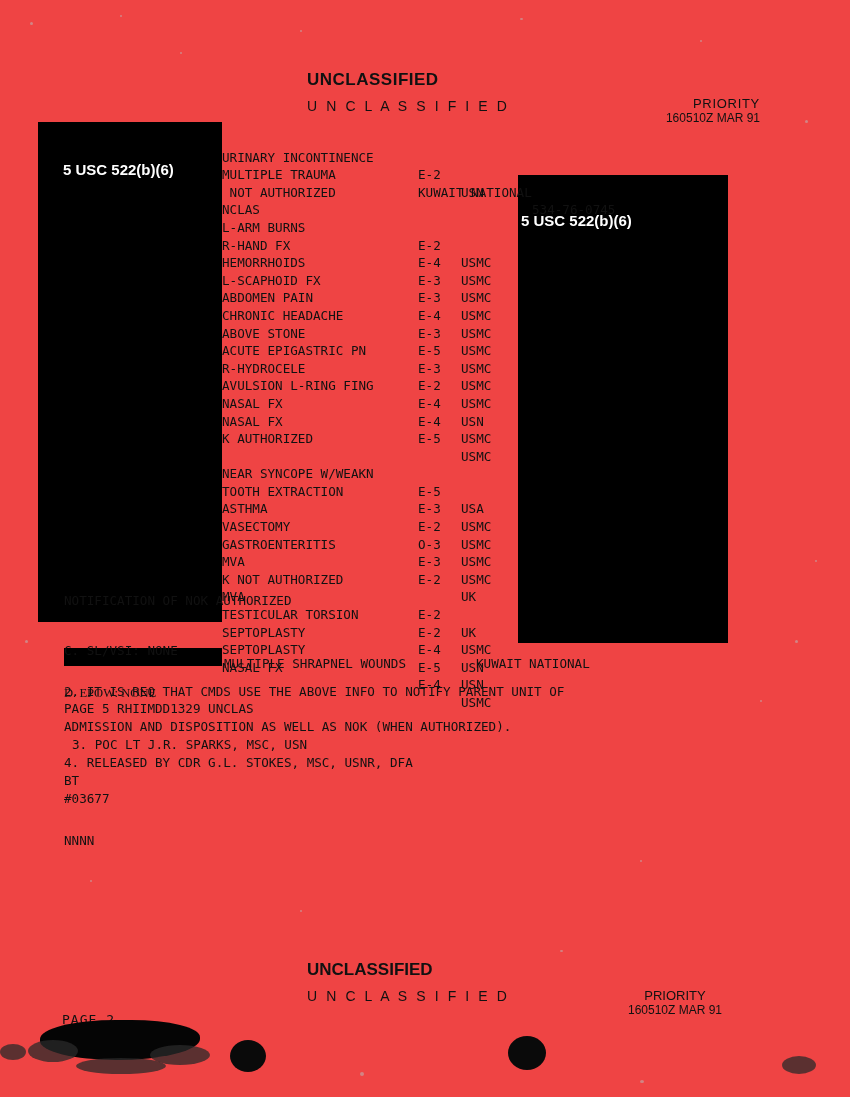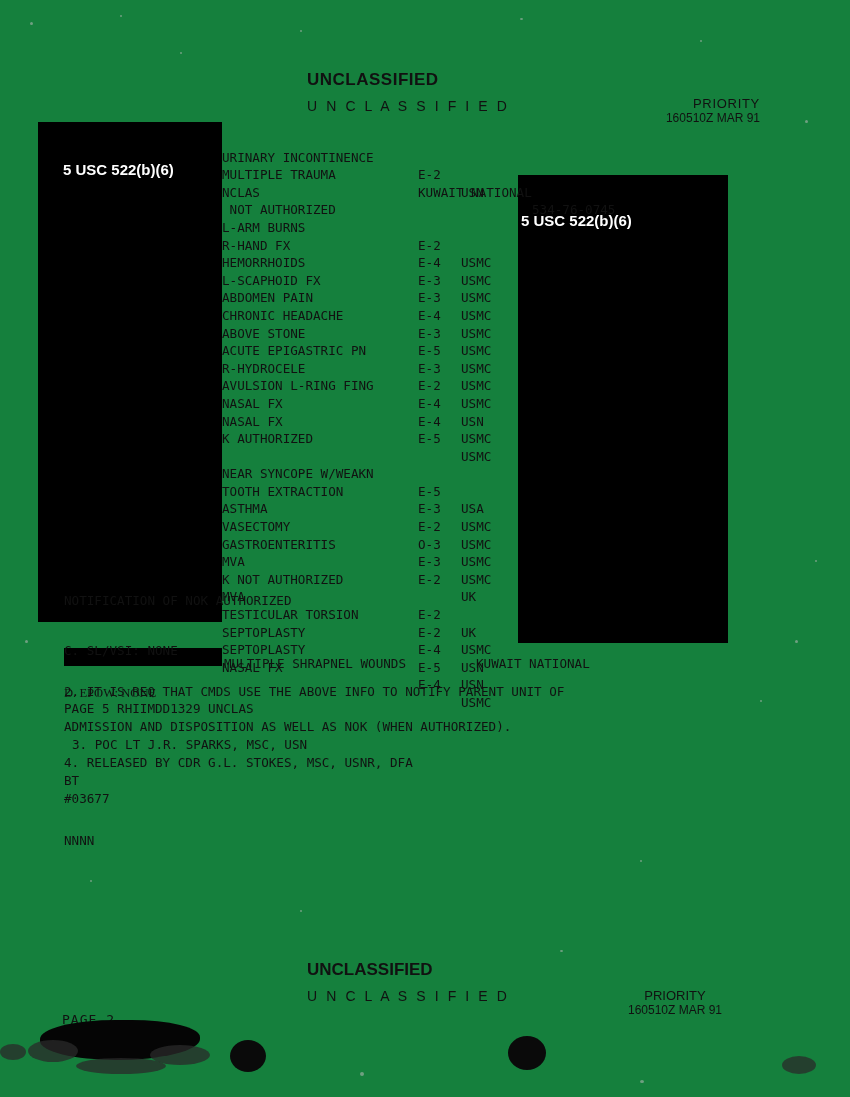--- a/index.html
+++ b/index.html
@@ -13,21 +13,21 @@
     position: relative;
     font-family: "DejaVu Sans", sans-serif;
     color: #000000;
     overflow: hidden;
   }
   .page {
     position: absolute;
     left: 0; top: 0;
     width: 850px;
     height: 1097px;
-    background: #15803d;
+    background: #ef4444;
   }
 
   
   .speck {
     position: absolute;
     background: #b9b9b9;
     border-radius: 50%;
     opacity: .55;
   }
 
@@ -193,24 +193,24 @@
       <span class="c-diag">URINARY INCONTINENCE</span>
       <span class="c-rate">E-2</span>
       <span class="c-svc">USN</span>
       <span class="c-ssn">534-76-0745</span>
     </div>
     <div class="row">
       <span class="c-diag">MULTIPLE TRAUMA</span>
       <span class="c-wide">KUWAIT NATIONAL</span>
     </div>
     <div class="row">
+      <span class="c-diag"> NOT AUTHORIZED</span>
+    </div>
+    <div class="row">
       <span class="c-diag">NCLAS</span>
-    </div>
-    <div class="row">
-      <span class="c-diag"> NOT AUTHORIZED</span>
     </div>
     <div class="row">
       <span class="c-diag">L-ARM BURNS</span>
       <span class="c-rate">E-2</span>
       <span class="c-svc">USMC</span>
     </div>
     <div class="row">
       <span class="c-diag">R-HAND FX</span>
       <span class="c-rate">E-4</span>
       <span class="c-svc">USMC</span>

